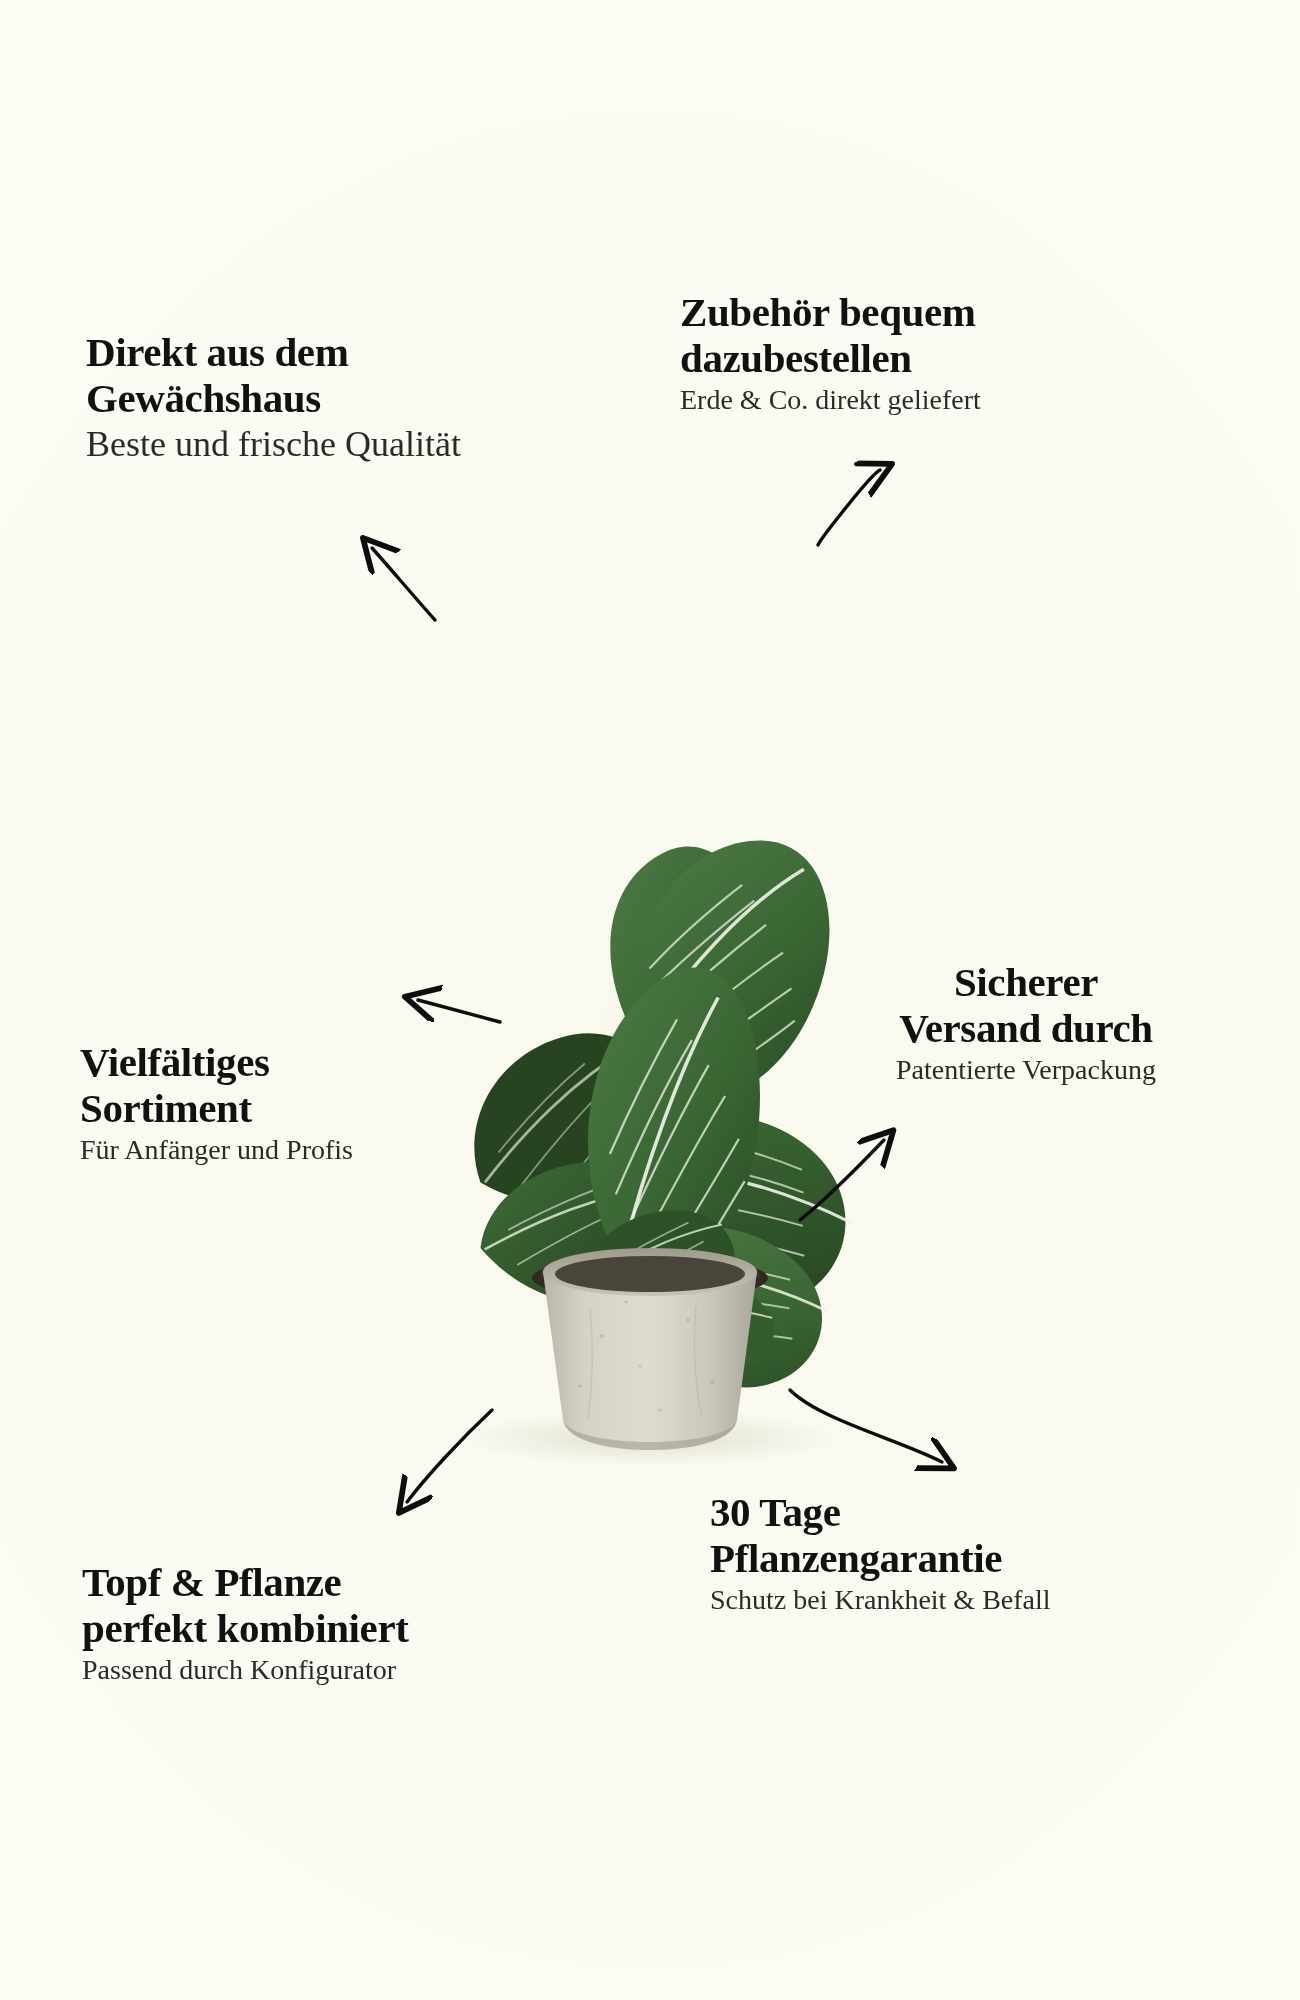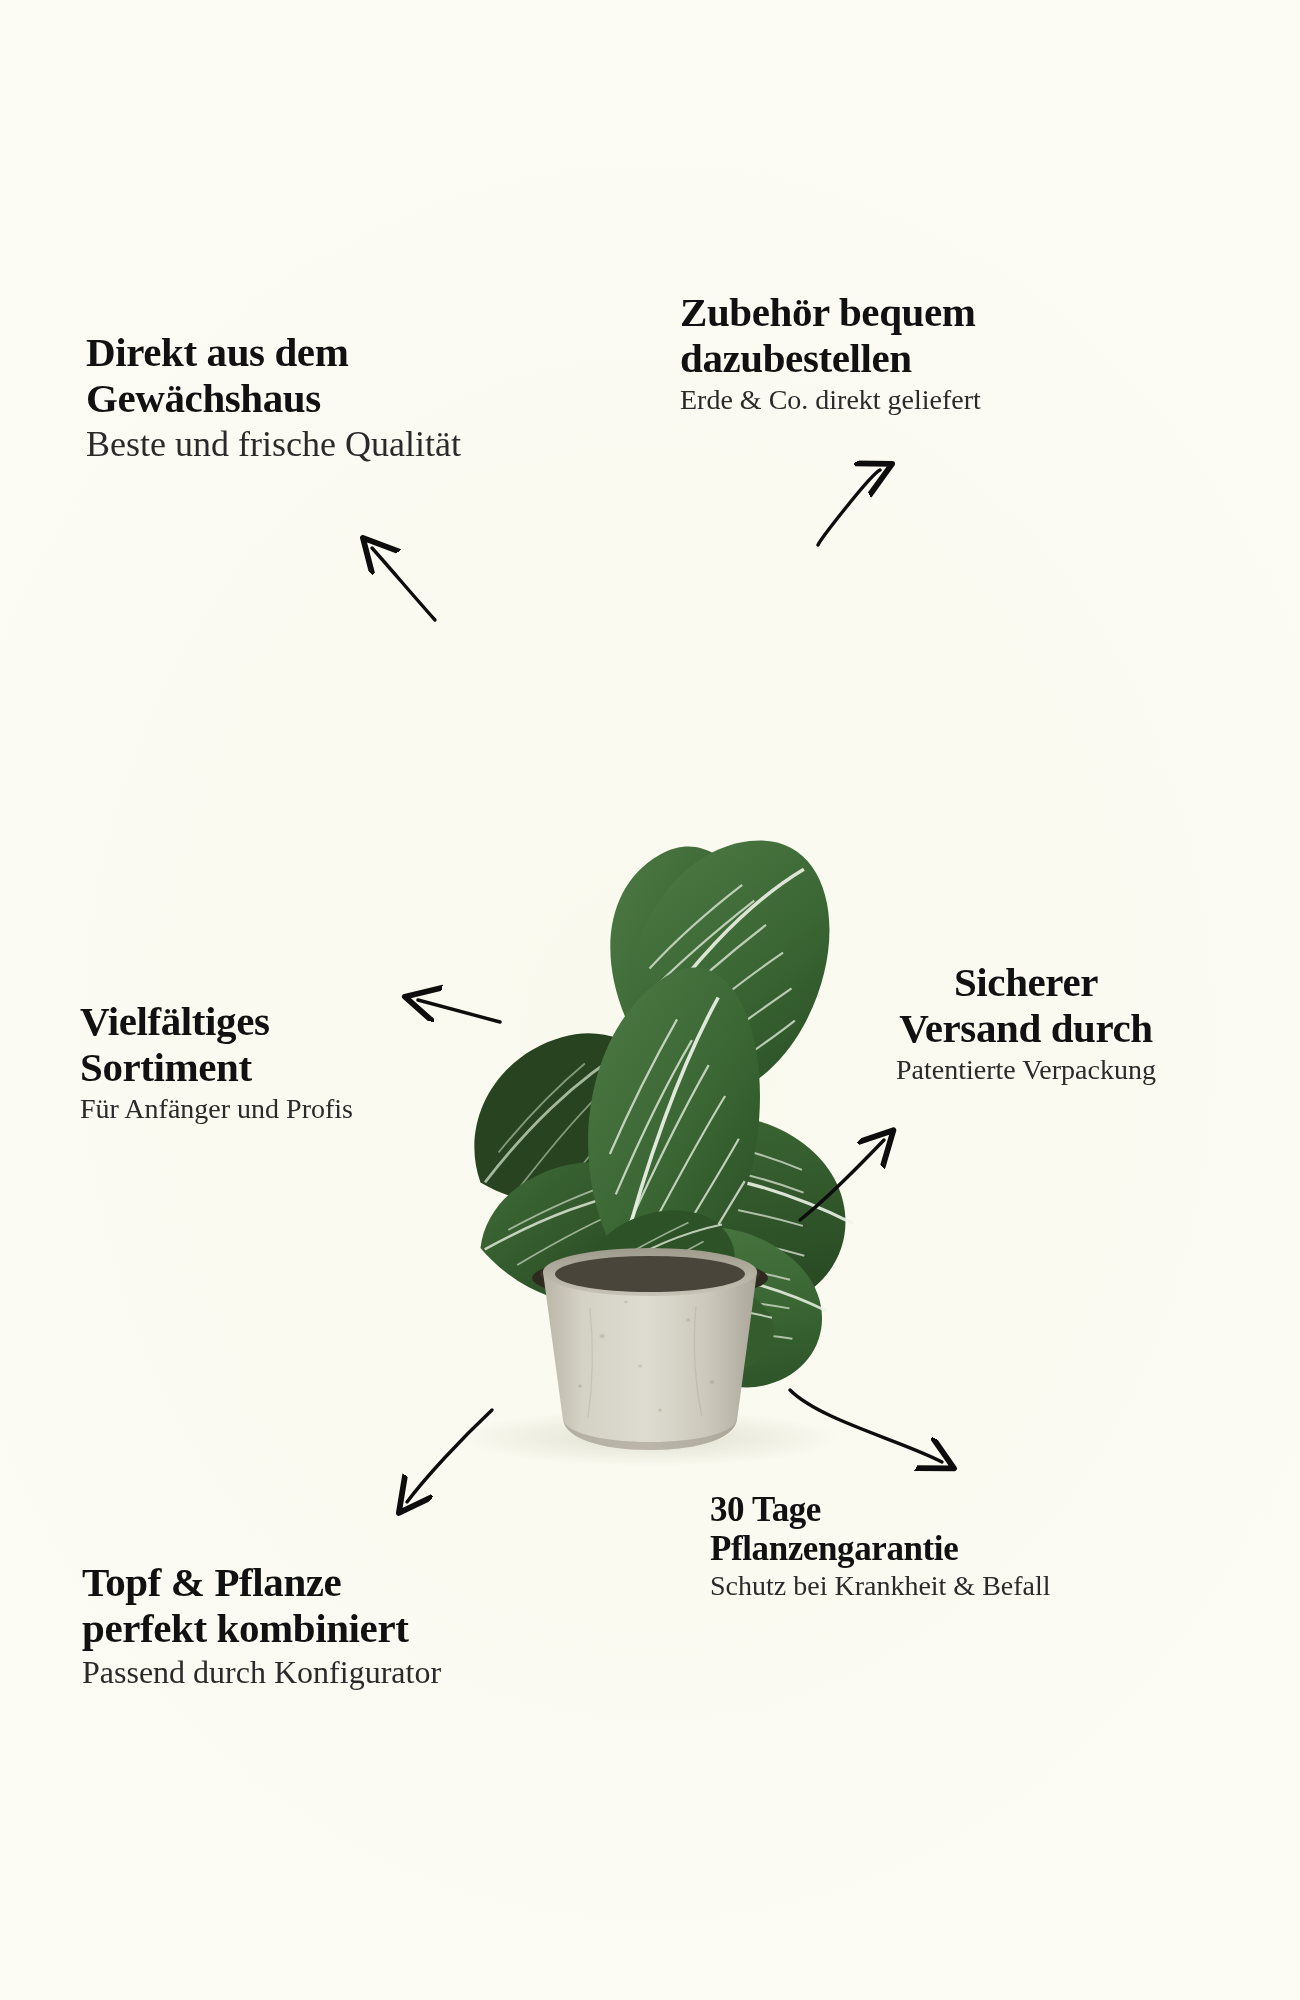--- a/index.html
+++ b/index.html
@@ -54,34 +54,34 @@
   }
 
   .c1 { left: 86px;  top: 330px;  width: 480px; }
   .c1 .title { font-size: 41px; }
   .c1 .sub   { font-size: 36px; }
 
   .c2 { left: 680px; top: 290px;  width: 500px; }
   .c2 .title { font-size: 41px; }
   .c2 .sub   { font-size: 28px; }
 
-  .c3 { left: 80px;  top: 999px; width: 420px; }
+  .c3 { left: 80px;  top: 1040px; width: 420px; }
   .c3 .title { font-size: 41px; }
   .c3 .sub   { font-size: 28px; }
 
   .c4 { left: 816px; top: 960px;  width: 420px; text-align: center; }
   .c4 .title { font-size: 41px; }
   .c4 .sub   { font-size: 28px; }
 
   .c5 { left: 82px;  top: 1560px; width: 540px; }
   .c5 .title { font-size: 41px; }
-  .c5 .sub   { font-size: 32px; }
+  .c5 .sub   { font-size: 28px; }
 
   .c6 { left: 710px; top: 1490px; width: 500px; }
-  .c6 .title { font-size: 35px; }
+  .c6 .title { font-size: 41px; }
   .c6 .sub   { font-size: 28px; }
 
   .arrow-layer {
     position: absolute;
     left: 0; top: 0;
     width: 1300px; height: 2000px;
     pointer-events: none;
   }
 </style>
 </head>

